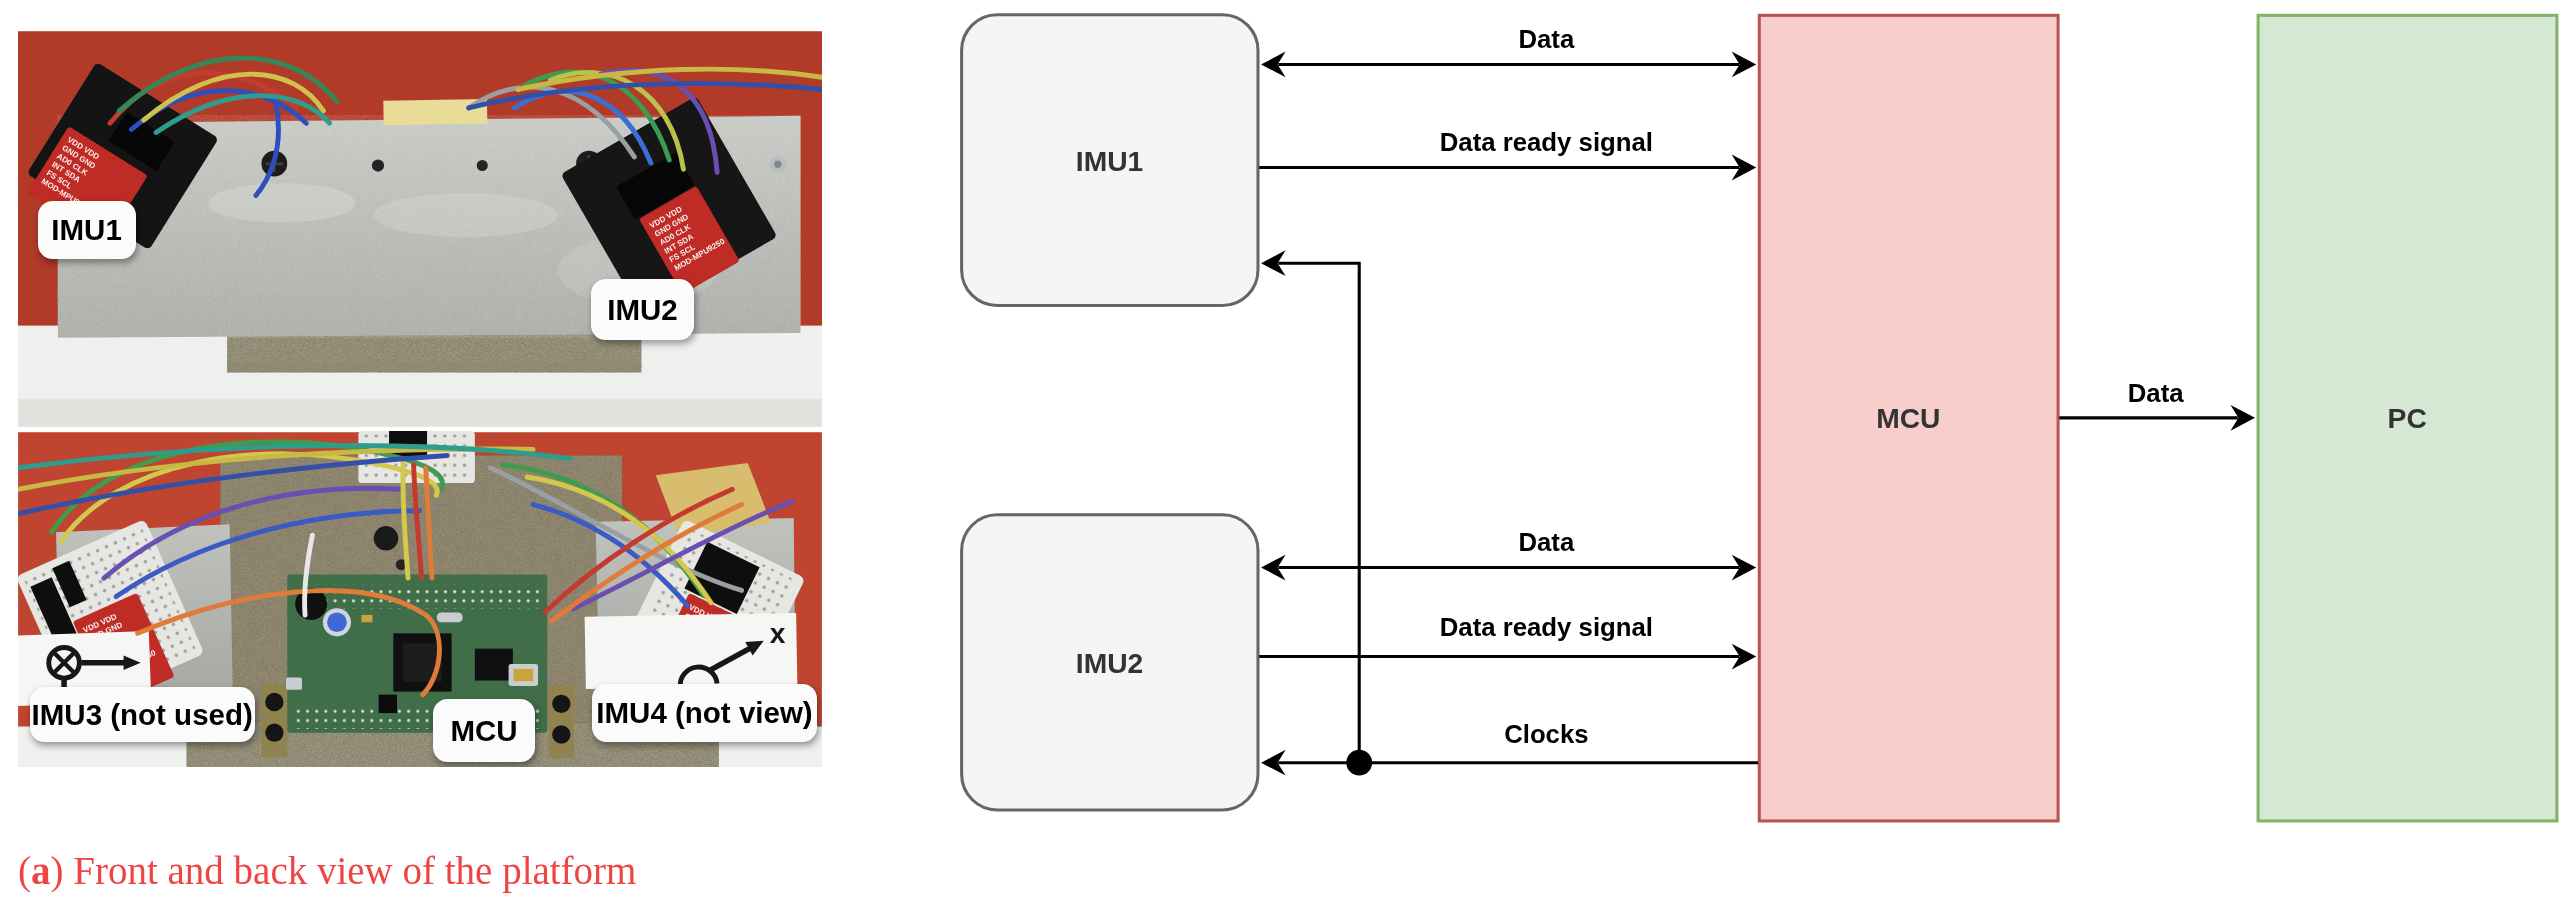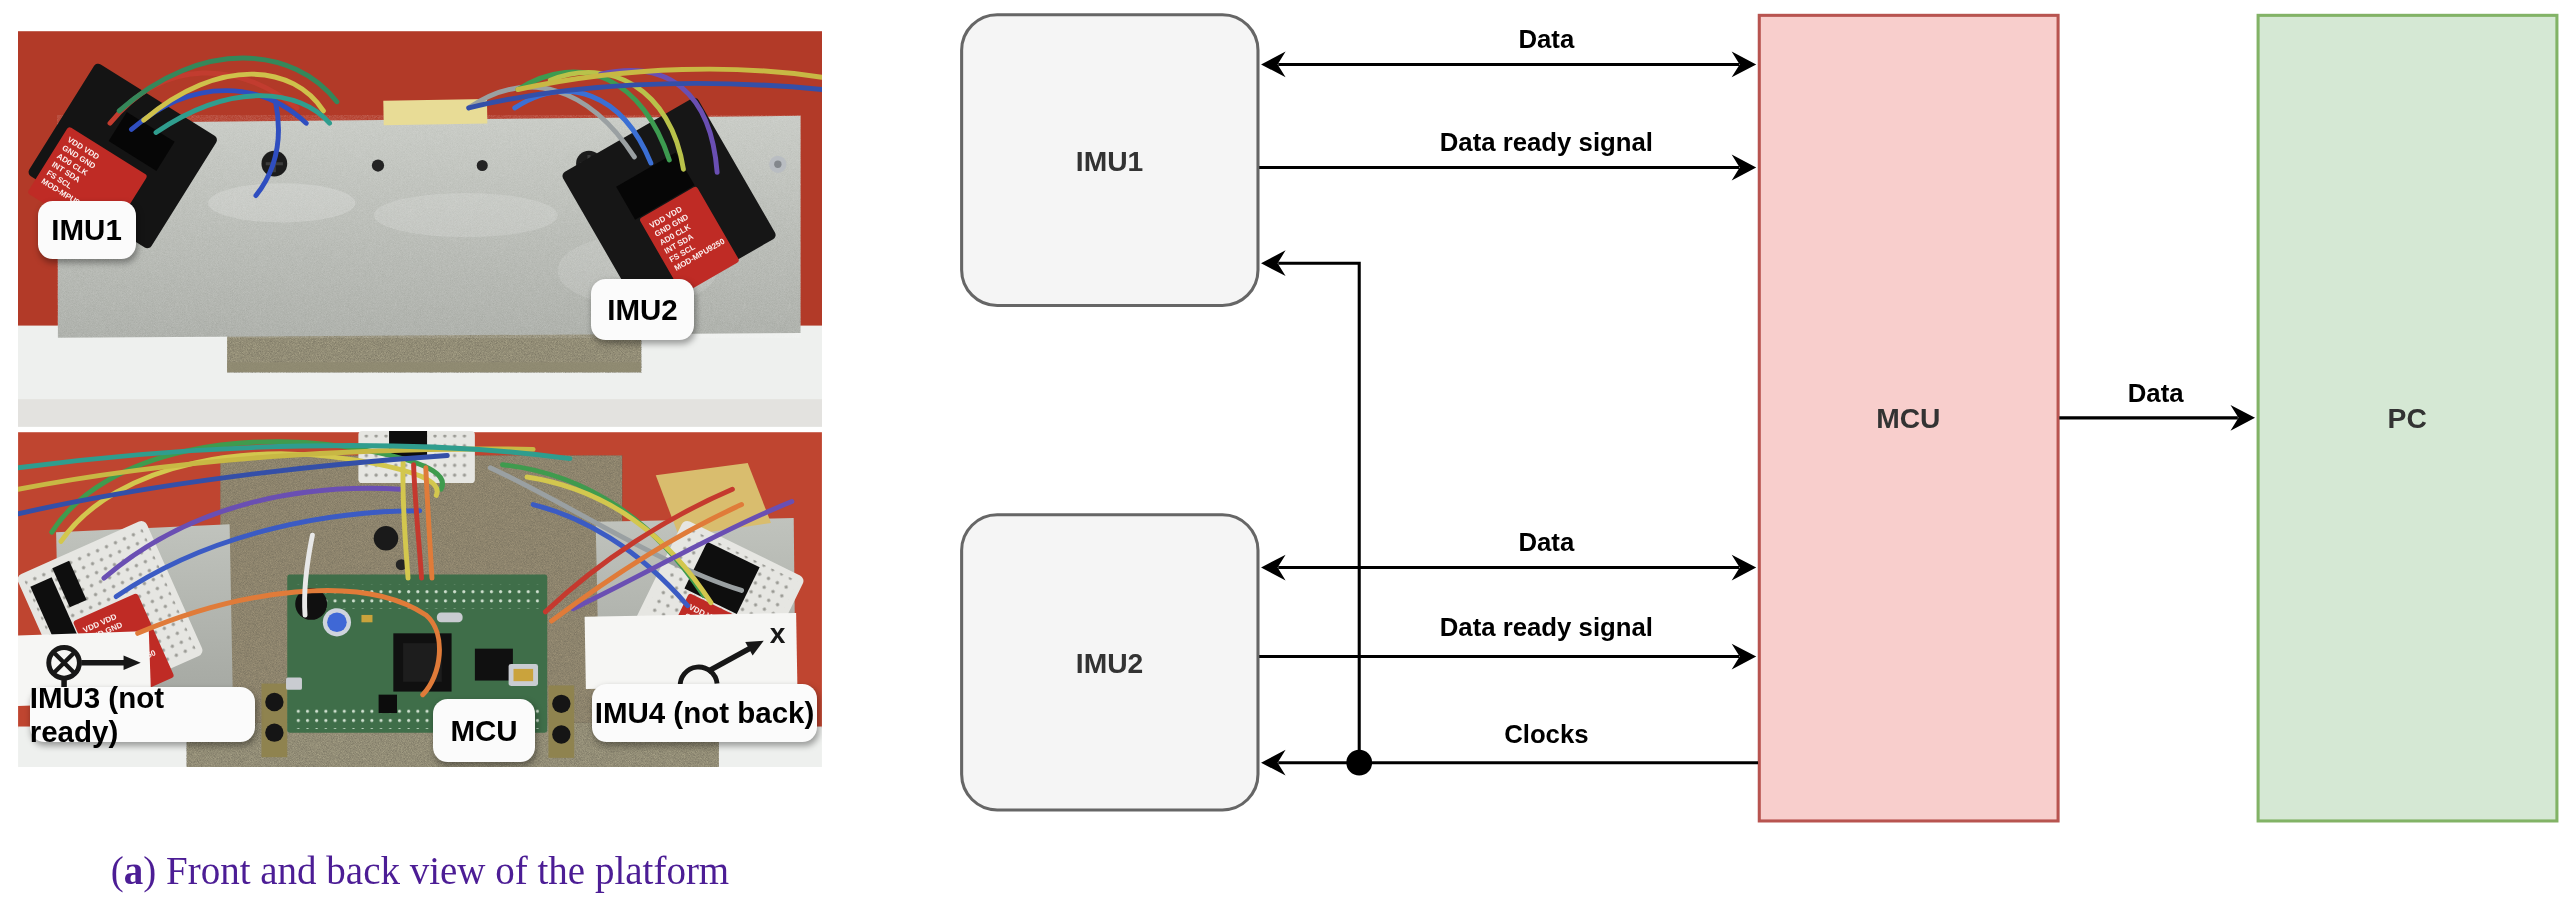--- a/index.html
+++ b/index.html
@@ -3,22 +3,22 @@
 <meta charset="utf-8">
 <style>
   html,body{margin:0;padding:0;background:#ffffff;}
   #page{position:relative;width:2576px;height:918px;background:#ffffff;overflow:hidden;
         font-family:"Liberation Sans",sans-serif;}
   .photo{position:absolute;overflow:hidden;}
   .photo svg{display:block;}
   .photo-chip{position:absolute;background:#fbfbfb;border-radius:14.7px;display:flex;
       align-items:center;justify-content:center;font-weight:bold;color:#000;
       font-family:"Liberation Sans",sans-serif;box-shadow:1.8px 3.1px 6.1px rgba(0,0,0,.35);}
-  .caption{position:absolute;text-align:center;font-family:"Liberation Serif",serif;
-      font-size:39px;color:#4c1d95;line-height:54px;}
+  .caption{position:absolute;font-family:"Liberation Serif",serif;
+      font-size:39px;color:#ef4444;line-height:54px;}
   .caption b{font-weight:bold;}
   .diagram{position:absolute;left:945px;top:0;}
   .node{stroke-width:5px;}
   .node-imu{stroke:#666666;}
   .node-mcu{stroke:#b85450;}
   .node-pc{stroke:#82b366;}
   .edge{stroke:#000000;stroke-width:5px;fill:none;}
   .arrow{fill:#000000;stroke:none;}
   .edge-label{font:bold 42px "Liberation Sans",sans-serif;fill:#000000;text-anchor:middle;}
   .node-label{font:bold 46px "Liberation Sans",sans-serif;fill:#333333;text-anchor:middle;}
@@ -271,27 +271,27 @@
         <path class="wire" stroke="#c5392e" d="M645,55 C648,130 655,190 658,240"></path>
         <path class="wire" stroke="#e07b39" d="M665,60 C668,130 672,185 675,240"></path>
         <path class="wire" stroke="#d3c74e" d="M628,50 C626,120 632,185 636,240"></path>
         <path class="wire" stroke="#344fa8" d="M0,135 C220,85 480,55 700,40"></path>
         <path class="wire" stroke="#c8b844" d="M0,95 C260,45 560,25 840,30"></path>
         <path class="wire" stroke="#2f9d8e" d="M0,60 C300,20 640,10 900,45"></path>
       </g>
     </svg>
 
     <div class="photo-chip" style="left:11.7px;top:256px;width:225px;height:55px;font-size:29.5px;">
-      <span>IMU3 (not ready)</span>
+      <span>IMU3 (not used)</span>
     </div>
     <div class="photo-chip" style="left:415px;top:268px;width:102px;height:63px;font-size:29.5px;">
       <span>MCU</span>
     </div>
     <div class="photo-chip" style="left:574px;top:253px;width:225px;height:58px;font-size:29.5px;">
-      <span>IMU4 (not back)</span>
+      <span>IMU4 (not view)</span>
     </div>
   </div>
 
   <svg class="diagram" width="1631" height="859" viewBox="1540 0 2658 1400">
 
     <rect class="node node-imu" x="1567" y="24" width="483" height="474" rx="58" fill="#f5f5f5"></rect>
     <rect class="node node-imu" x="1567" y="839" width="483" height="481" rx="58" fill="#f5f5f5"></rect>
     <rect class="node node-mcu" x="2867" y="25" width="487" height="1313" fill="#f8cecc"></rect>
     <rect class="node node-pc" x="3680" y="25" width="487" height="1313" fill="#d5e8d4"></rect>
 

